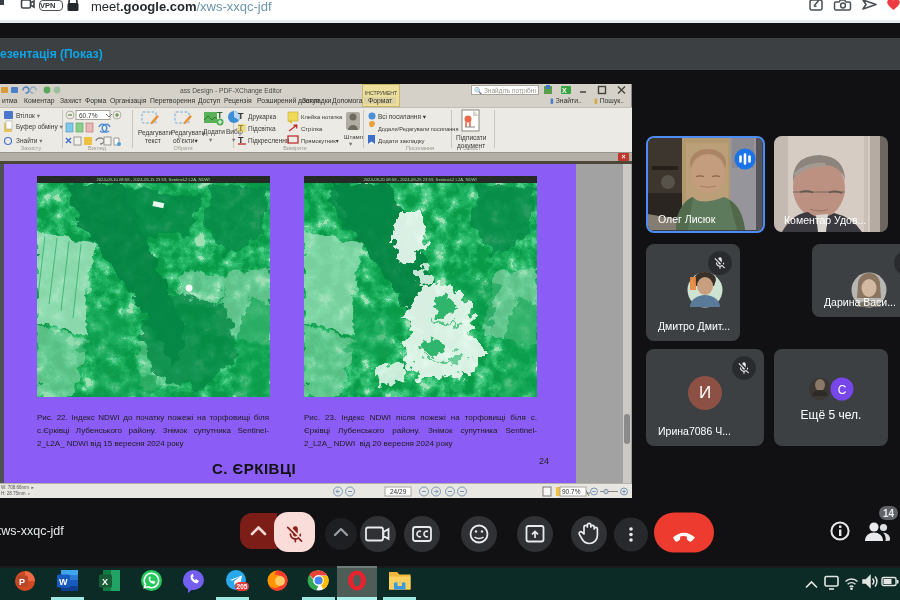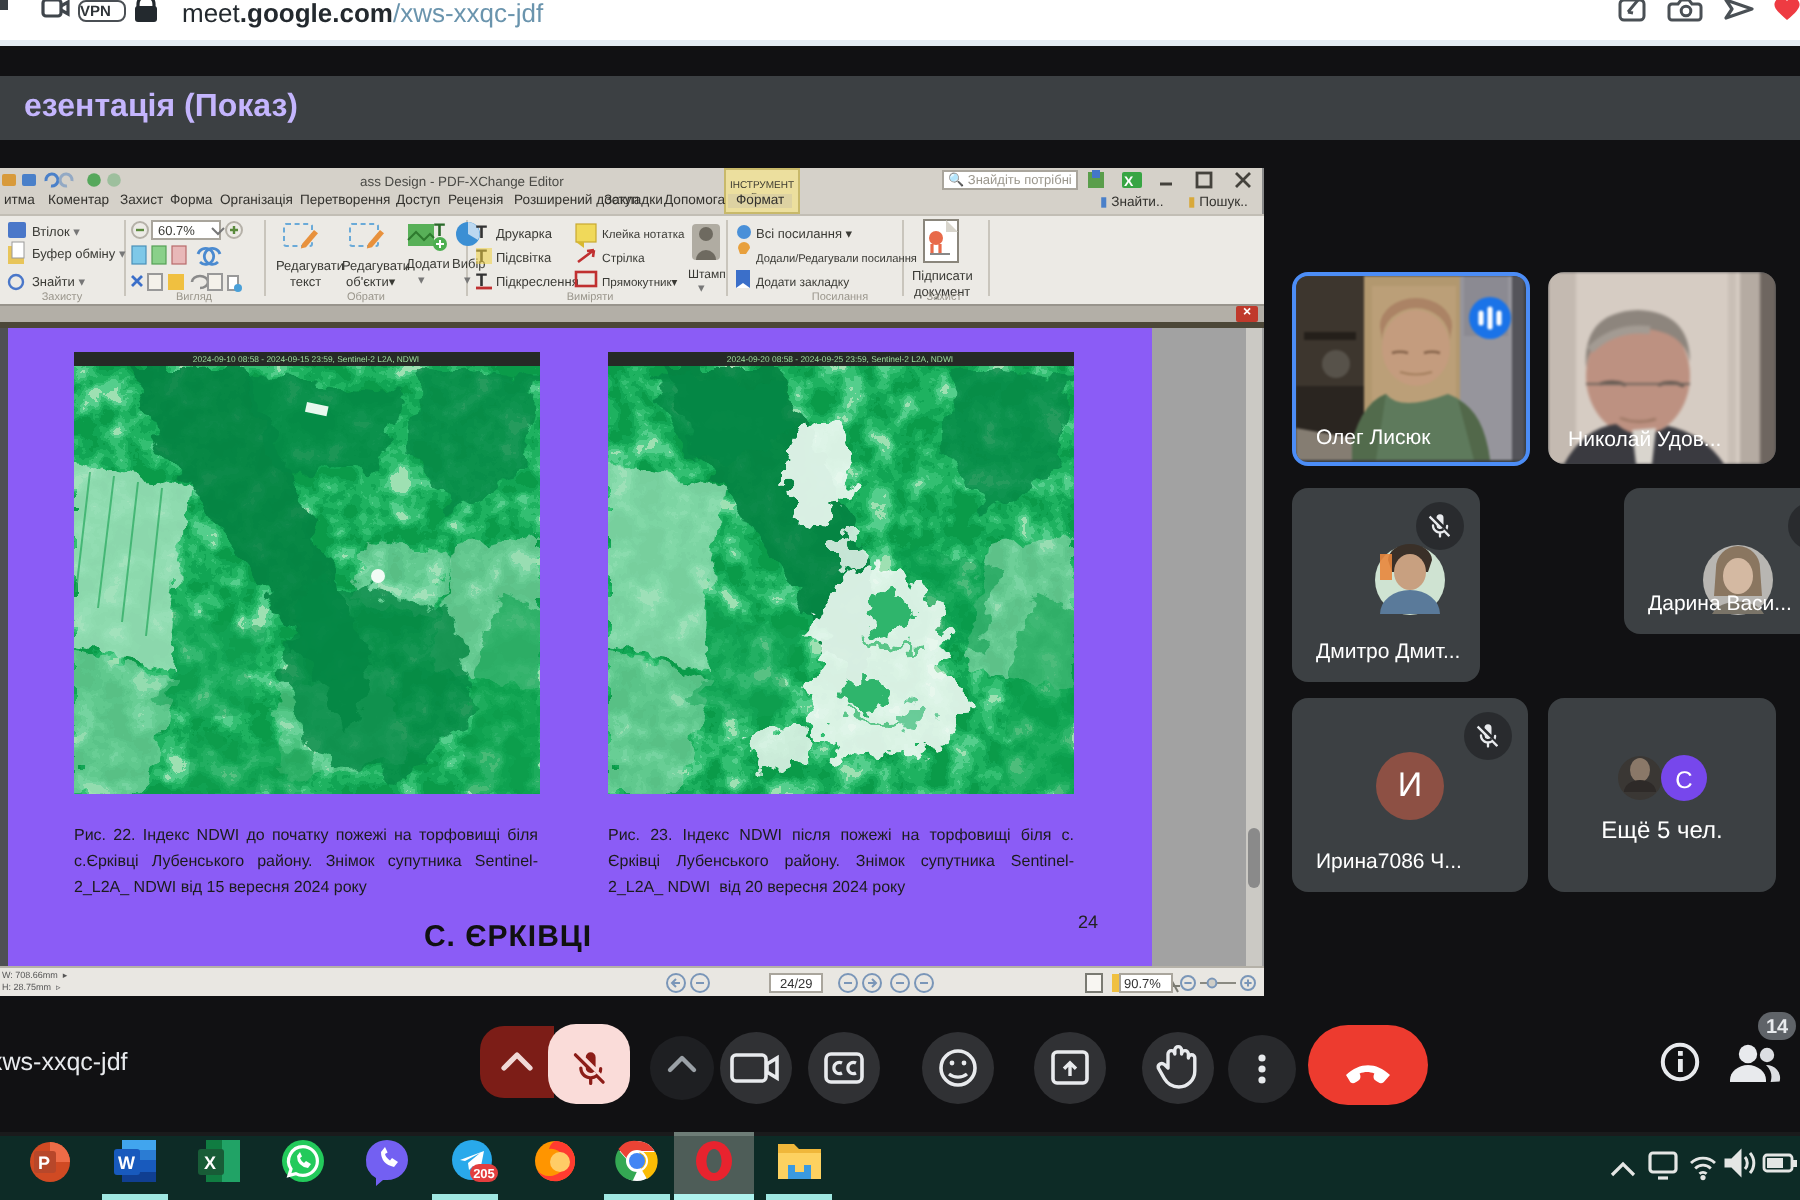--- a/index.html
+++ b/index.html
@@ -9,21 +9,21 @@
 
 
 #topbar { left:0; top:0; width:900px; height:20px; background:#ffffff; }
 #topline { left:0; top:20px; width:900px; height:3px; background:#e4ecf2; }
 .urltxt { top:-1px; left:91px; font-size:13px; color:#23292e; letter-spacing:0; }
 .urltxt .path { color:#6a94ad; }
 #vpnbadge { left:39px; top:0px; width:24px; height:10px; border:1.5px solid #4a4f54; border-radius:4px; height:11px; color:#2f3438; font-size:7.5px; font-weight:bold; text-align:left; line-height:9px; }
 
 
 #meetbg { left:0; top:23px; width:900px; height:543px; background:#111113; }
-#greyband { left:0; top:38px; width:900px; height:32px; background:#3c4043; color:#c4b5fd; font-size:16px; font-weight:bold; line-height:32px; padding-left:12px; }
+#greyband { left:0; top:38px; width:900px; height:32px; background:#3c4043; color:#0ea5e9; font-size:12px; font-weight:bold; line-height:32px; padding-left:0px; }
 
 
 #editor { left:0; top:84px; width:632px; height:414px; background:#d5d1c9; border-right:1px solid #8a8a8a; }
 #titlebar { left:0; top:0; width:632px; height:12px; }
 #menubar { left:0; top:12px; width:632px; height:11px; font-size:6.8px; color:#33322e; }
 .mi { position:absolute; top:1px; }
 #ribbon { left:0; top:23px; width:632px; height:45px; background:#eceae5; border-top:1px solid #c2beb5; }
 #greystrip { left:0; top:68px; width:632px; height:9px; background:#b3afa7; border-top:1px solid #98948c; }
 #darkline { left:0; top:77px; width:632px; height:3px; background:#4c4738; }
 #docarea { left:0; top:80px; width:632px; height:319px; background:#a2a2a2; }
@@ -428,21 +428,21 @@
         <ellipse cx="45" cy="52" rx="26" ry="30" fill="#bd9181"></ellipse>
         <path d="M19 48 q-2 -28 26 -29 q26 1 26 26 q-3 -16 -26 -17 q-24 1 -26 20 z" fill="#8d857d"></path>
         <path d="M21 39 q12 -12 30 -10" stroke="#a39b93" stroke-width="4" fill="none"></path>
         <path d="M26 56 q7 -2 13 0.5 M55 56.5 q7 -2.5 13 0.5" stroke="#5f544c" stroke-width="1.6" fill="none"></path>
         <path d="M19 56 l52 0" stroke="#6e635b" stroke-width="0.9"></path>
         <path d="M36 73 q9 3.5 18 0.5" stroke="#9b7663" stroke-width="1.2" fill="none"></path>
 
         <path d="M8 96 q10 -18 26 -20 q12 10 26 1 q18 4 28 19 z" fill="#3a3a40"></path>
         <path d="M42 79 l12 -1 -2 18 -8 0z" fill="#d9d5ce"></path>
       </svg>
-      <div class="tname" style="left:10px;bottom:6px">Николай Удов...</div>
+      <div class="tname" style="left:10px;bottom:6px">Коментар Удов...</div>
     </div>
 
     <div class="tile" style="left:646px;top:244px;width:94px;height:97px">
       <svg width="118" height="97">
         <circle cx="59" cy="46" r="17.5" fill="#cfe3d2"></circle>
         <path d="M48 36 a11 8 0 0 1 22 0 l-2 6 -18 0 z" fill="#3a3028"></path>
         <ellipse cx="59" cy="42" rx="8" ry="9" fill="#c8a080"></ellipse>
         <path d="M44 63 a15 12 0 0 1 30 0 z" fill="#5a7a9a"></path>
         <rect x="44" y="33" width="6" height="13" fill="#e8863c" opacity="0.9"></rect>
         <path d="M41.5 46 l35 17" stroke="#cfe3d2" stroke-width="0" fill="none"></path>

